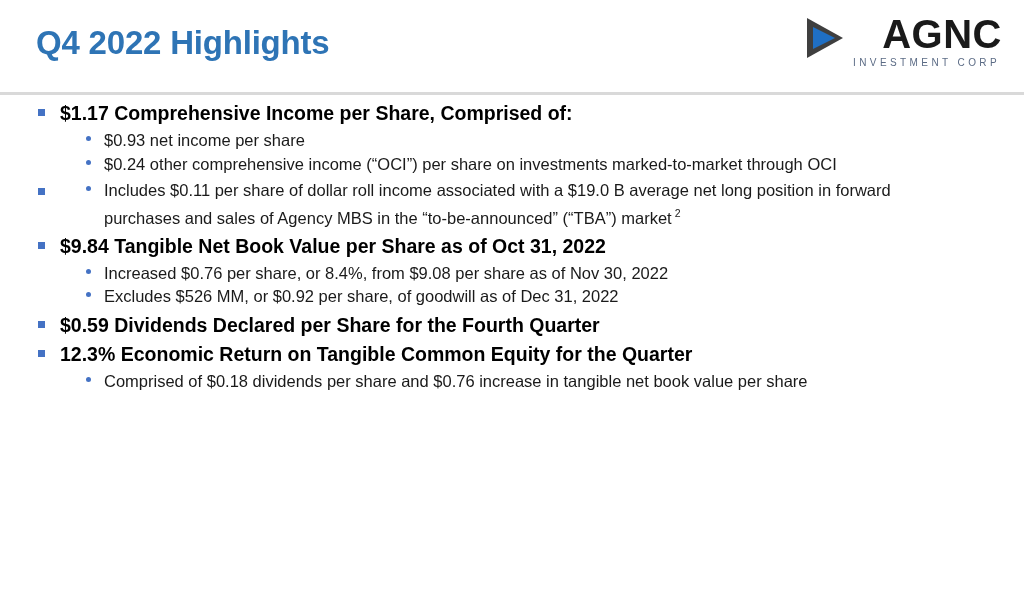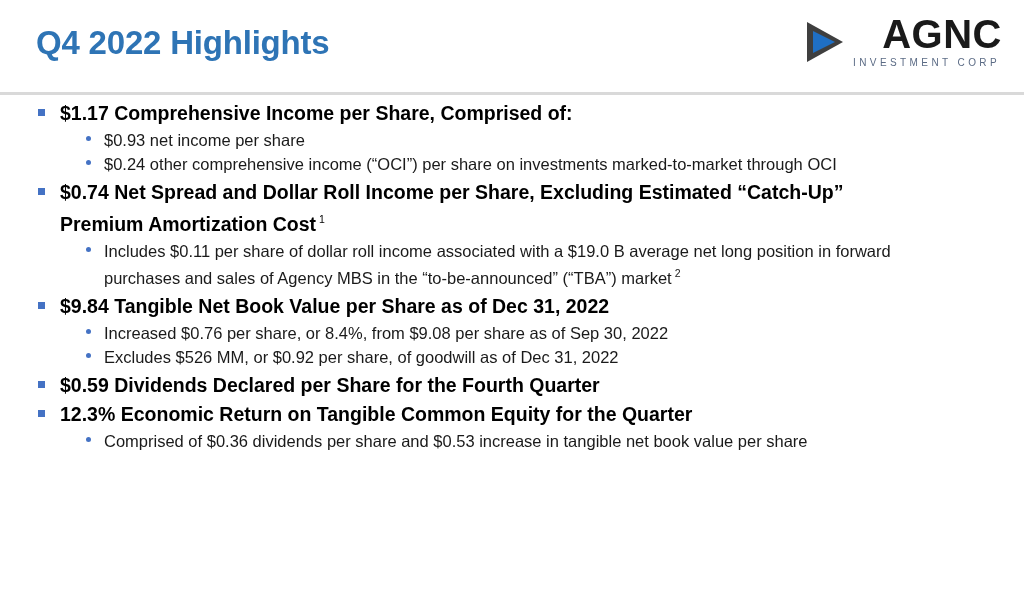--- a/index.html
+++ b/index.html
@@ -36,21 +36,21 @@
     color: #2E74B5;
     letter-spacing: -0.2px;
     white-space: nowrap;
   }
 
   .logo-wrap {
     position: absolute;
     right: 22px;
     top: 14px;
     display: flex;
-    align-items: center;
+    align-items: flex-start;
   }
   .logo-mark {
     width: 42px;
     height: 44px;
     margin-right: 6px;
     margin-top: 2px;
   }
   .logo-text-block {
     display: flex;
     flex-direction: column;
@@ -187,56 +187,55 @@
           </li>
           <li>
             <span class="l2-marker"></span>
             <div class="l2-text"><span>$0.24 other comprehensive income (“OCI”) per share on investments marked-to-market through OCI</span></div>
           </li>
         </ul>
       </li>
 
       <li>
         <span class="l1-marker"></span>
-        <div class="l1-text"><span>$0.74 Net Spread and Dollar Roll Income per Share, Excluding Estimated “Catch-Up” Premium Amortization Cost</span><sup class="fn">1</sup></div>
         <ul class="level2">
           <li>
             <span class="l2-marker"></span>
             <div class="l2-text"><span>Includes $0.11 per share of dollar roll income associated with a $19.0 B average net long position in forward purchases and sales of Agency MBS in the “to-be-announced” (“TBA”) market</span><sup class="fn">2</sup></div>
           </li>
         </ul>
       </li>
 
       <li>
         <span class="l1-marker"></span>
-        <div class="l1-text"><span>$9.84 Tangible Net Book Value per Share as of Dec 31, 2022</span></div>
-        <ul class="level2">
-          <li>
-            <span class="l2-marker"></span>
-            <div class="l2-text"><span>Increased $0.76 per share, or 8.4%, from $9.08 per share as of Sep 30, 2022</span></div>
+        <div class="l1-text"><span>$9.84 Tangible Net Book Value per Share as of Oct 31, 2022</span></div>
+        <ul class="level2">
+          <li>
+            <span class="l2-marker"></span>
+            <div class="l2-text"><span>Increased $0.76 per share, or 8.4%, from $9.08 per share as of Nov 30, 2022</span></div>
           </li>
           <li>
             <span class="l2-marker"></span>
             <div class="l2-text"><span>Excludes $526 MM, or $0.92 per share, of goodwill as of Dec 31, 2022</span></div>
           </li>
         </ul>
       </li>
 
       <li class="gap-sm">
         <span class="l1-marker"></span>
         <div class="l1-text"><span>$0.59 Dividends Declared per Share for the Fourth Quarter</span></div>
       </li>
 
       <li>
         <span class="l1-marker"></span>
         <div class="l1-text"><span>12.3% Economic Return on Tangible Common Equity for the Quarter</span></div>
         <ul class="level2">
           <li>
             <span class="l2-marker"></span>
-            <div class="l2-text"><span>Comprised of $0.36 dividends per share and $0.53 increase in tangible net book value per share</span></div>
+            <div class="l2-text"><span>Comprised of $0.18 dividends per share and $0.76 increase in tangible net book value per share</span></div>
           </li>
         </ul>
       </li>
 
     </ul>
   </div>
 
 </div>
 
 </body></html>

